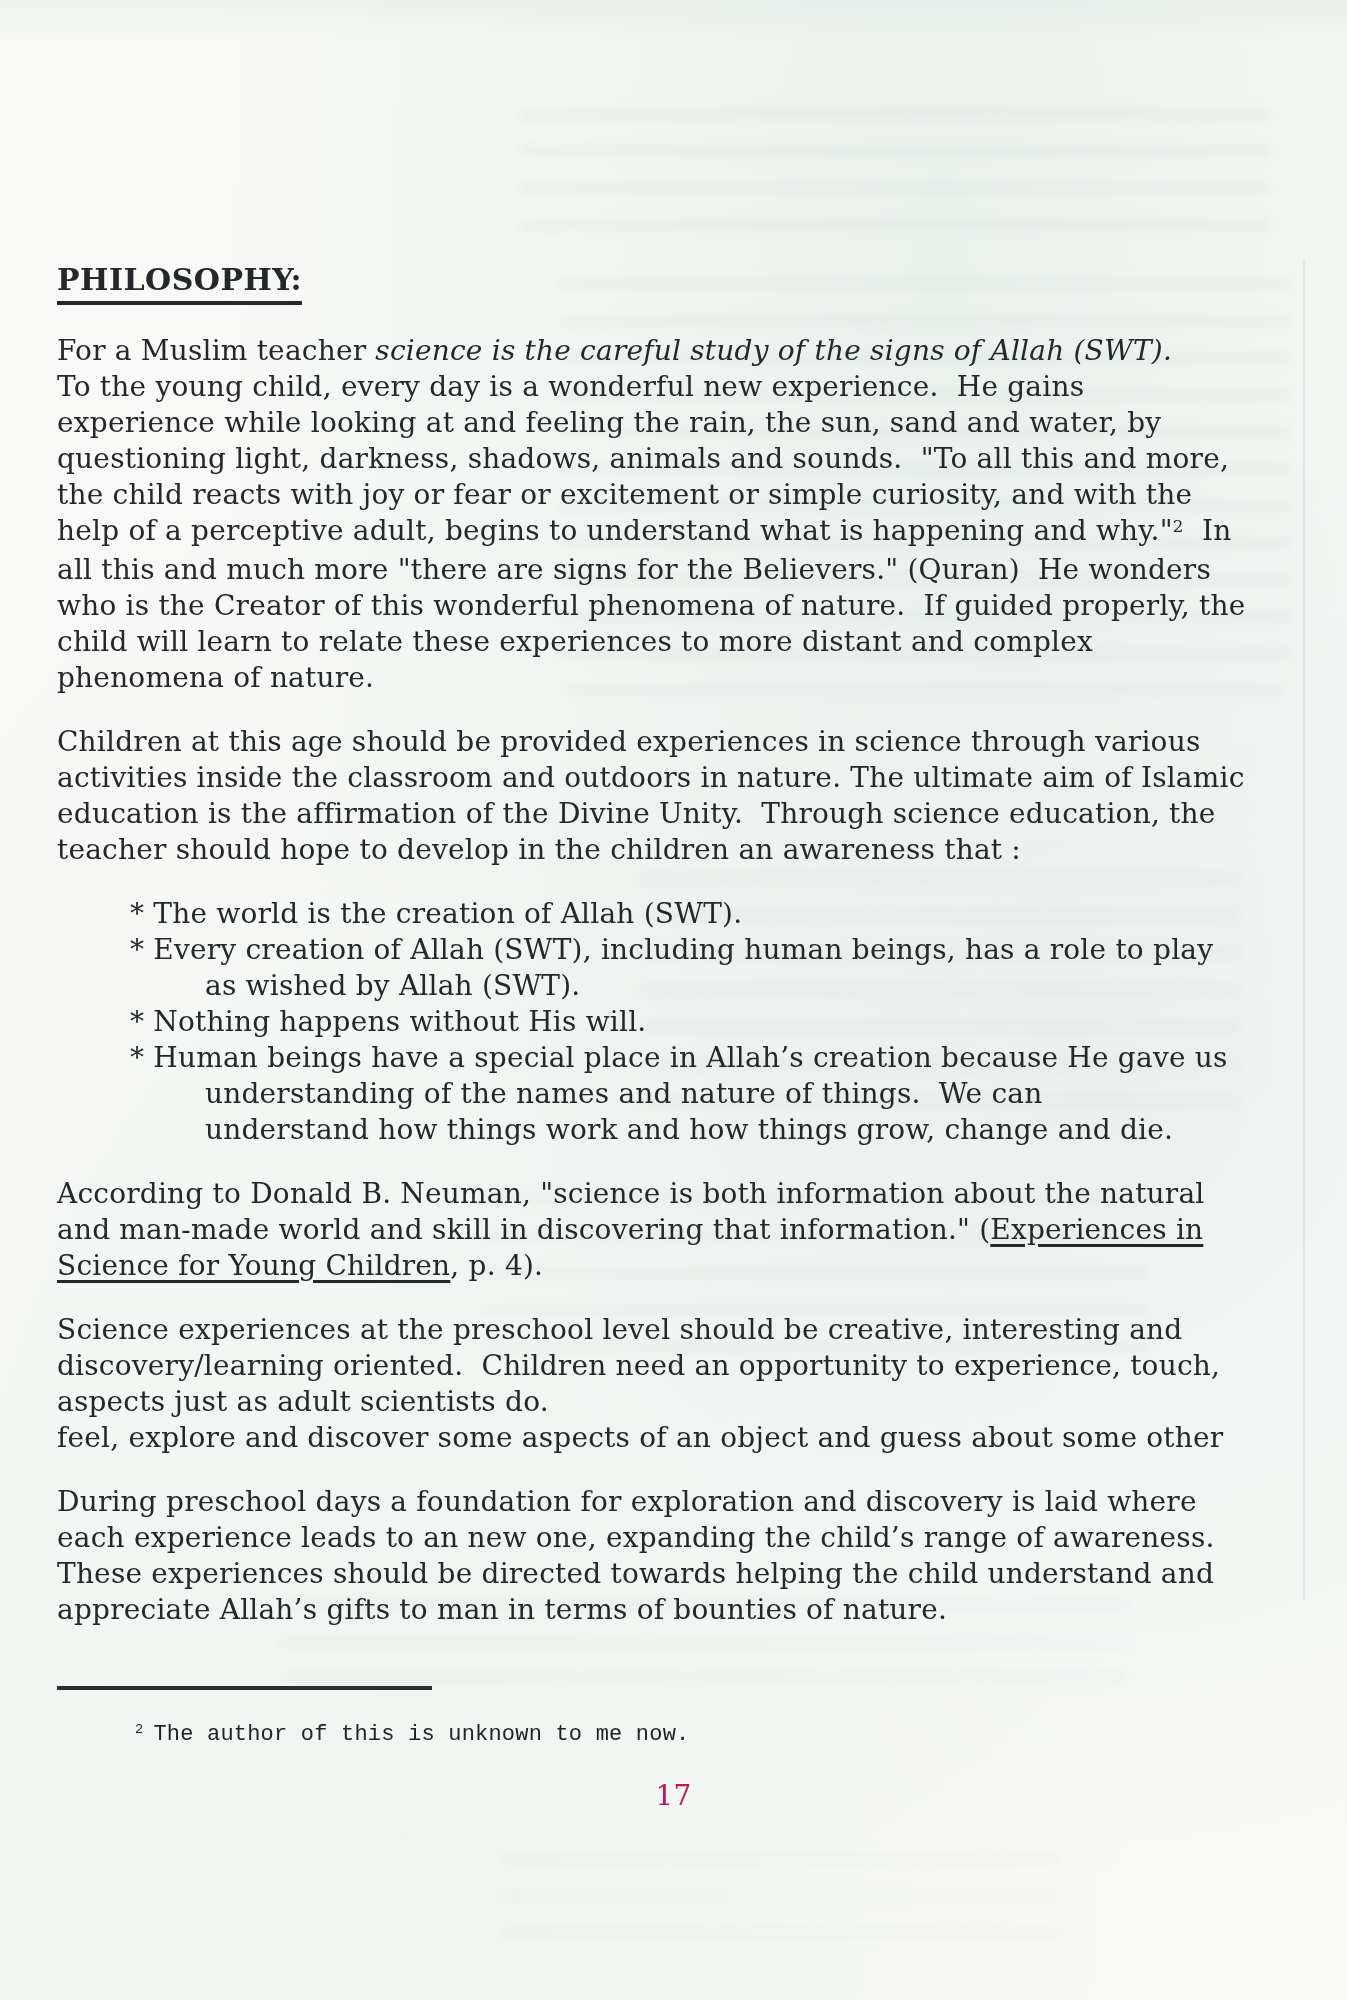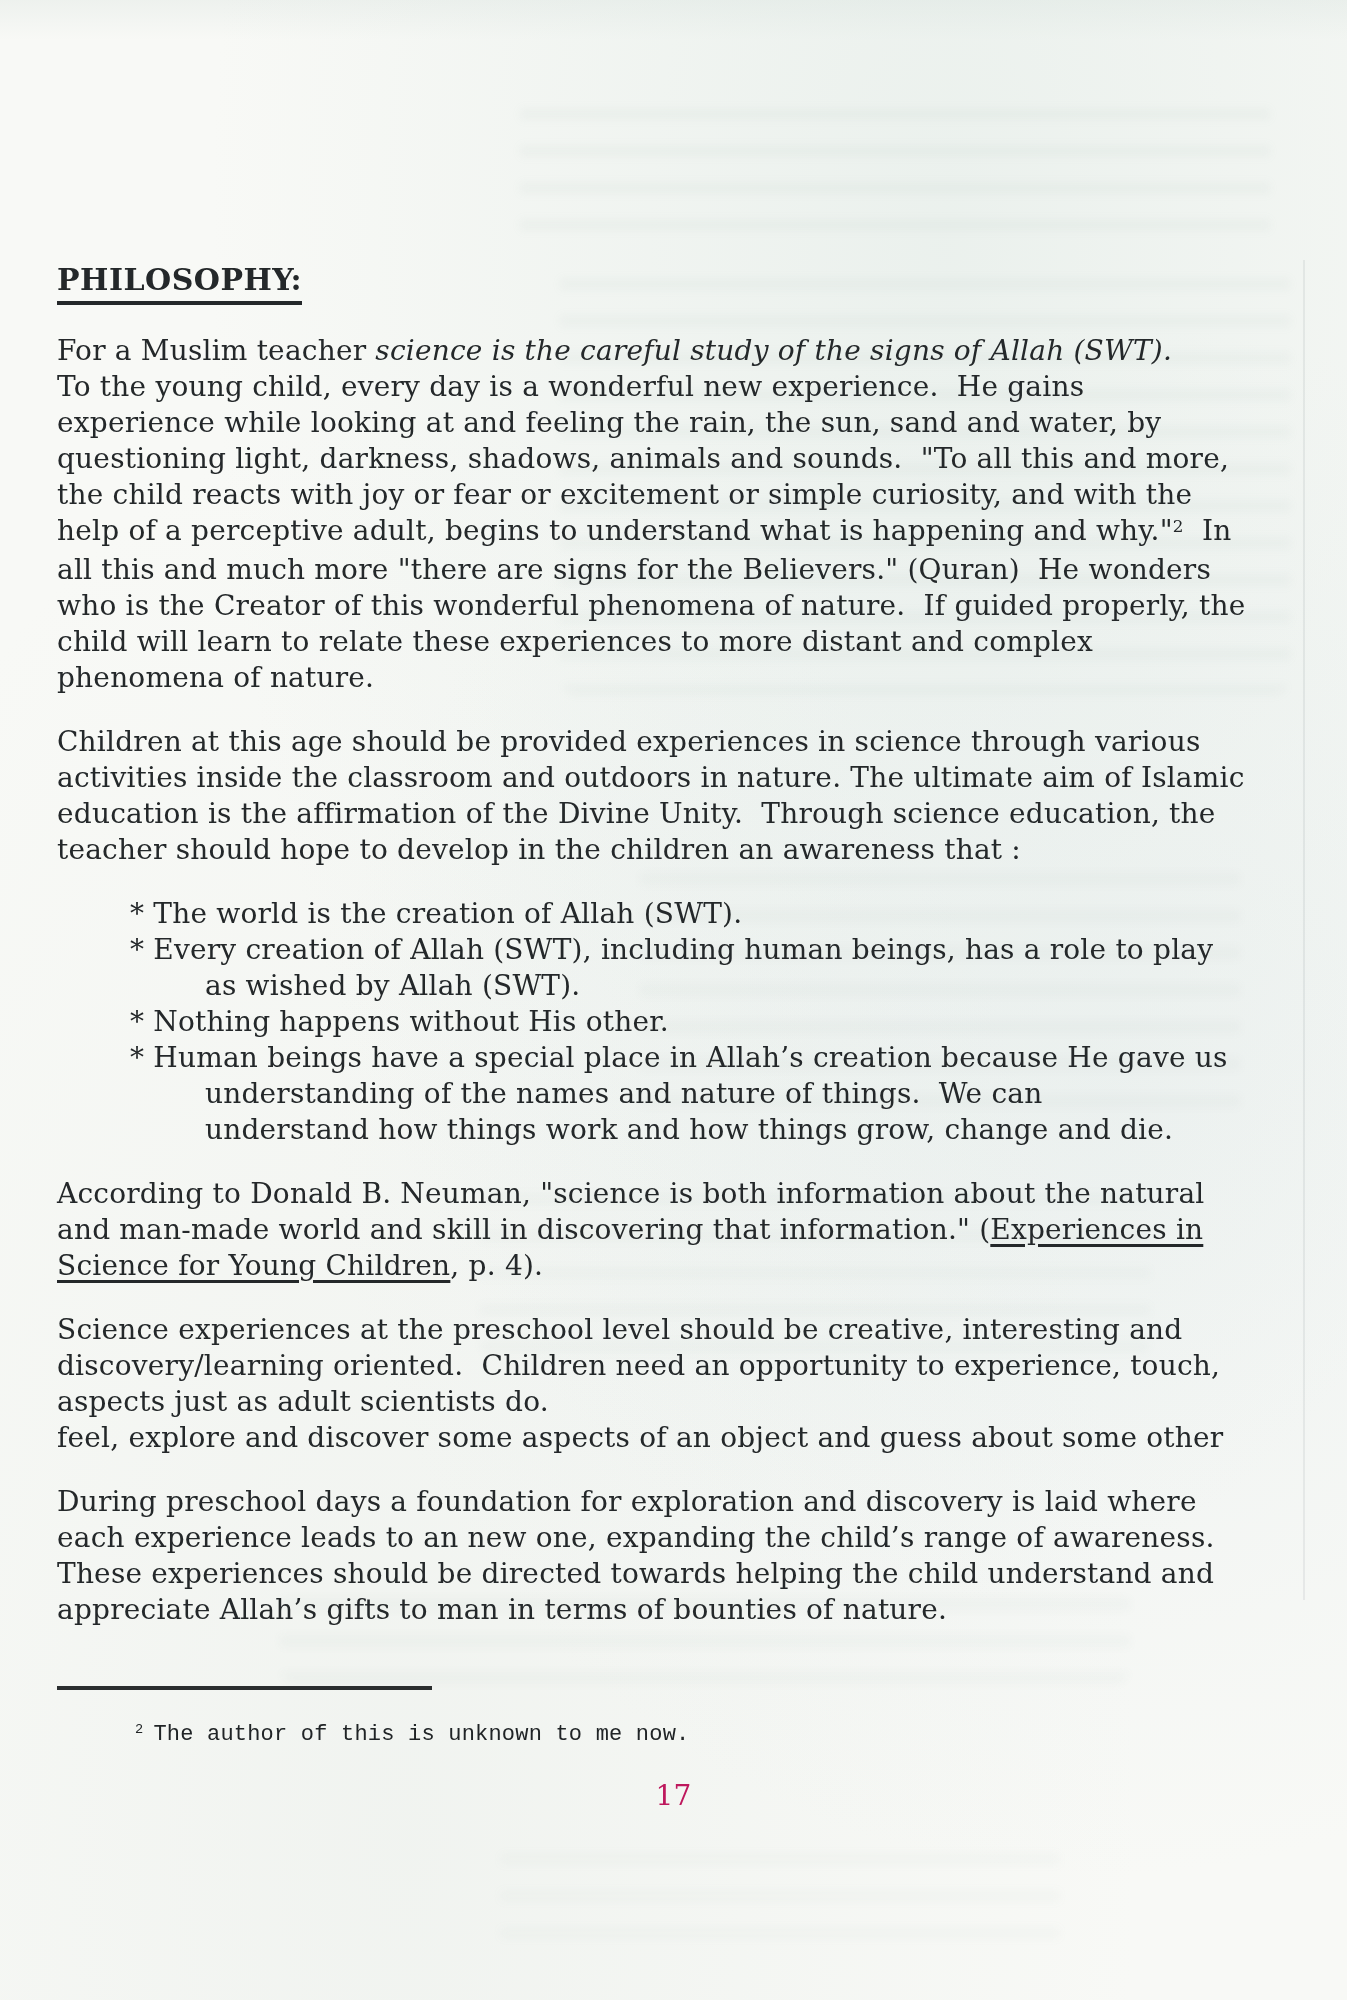--- a/index.html
+++ b/index.html
@@ -102,21 +102,21 @@
       <div class="line">Children at this age should be provided experiences in science through various</div>
       <div class="line">activities inside the classroom and outdoors in nature. The ultimate aim of Islamic</div>
       <div class="line">education is the affirmation of the Divine Unity.  Through science education, the</div>
       <div class="line">teacher should hope to develop in the children an awareness that :</div>
     </div>
 
   <div class="block">
       <div class="line ind-1">* The world is the creation of Allah (SWT).</div>
       <div class="line ind-1">* Every creation of Allah (SWT), including human beings, has a role to play</div>
       <div class="line ind-2">as wished by Allah (SWT).</div>
-      <div class="line ind-1">* Nothing happens without His other.</div>
+      <div class="line ind-1">* Nothing happens without His will.</div>
       <div class="line ind-1">* Human beings have a special place in Allah’s creation because He gave us</div>
       <div class="line ind-2">understanding of the names and nature of things.  We can</div>
       <div class="line ind-2">understand how things work and how things grow, change and die.</div>
     </div>
 
   <div class="block">
       <div class="line">According to Donald B. Neuman, "science is both information about the natural</div>
       <div class="line">and man-made world and skill in discovering that information." (<span class="ul">Experiences in</span></div>
       <div class="line"><span class="ul">Science for Young Children</span>, p. 4).</div>
     </div>

